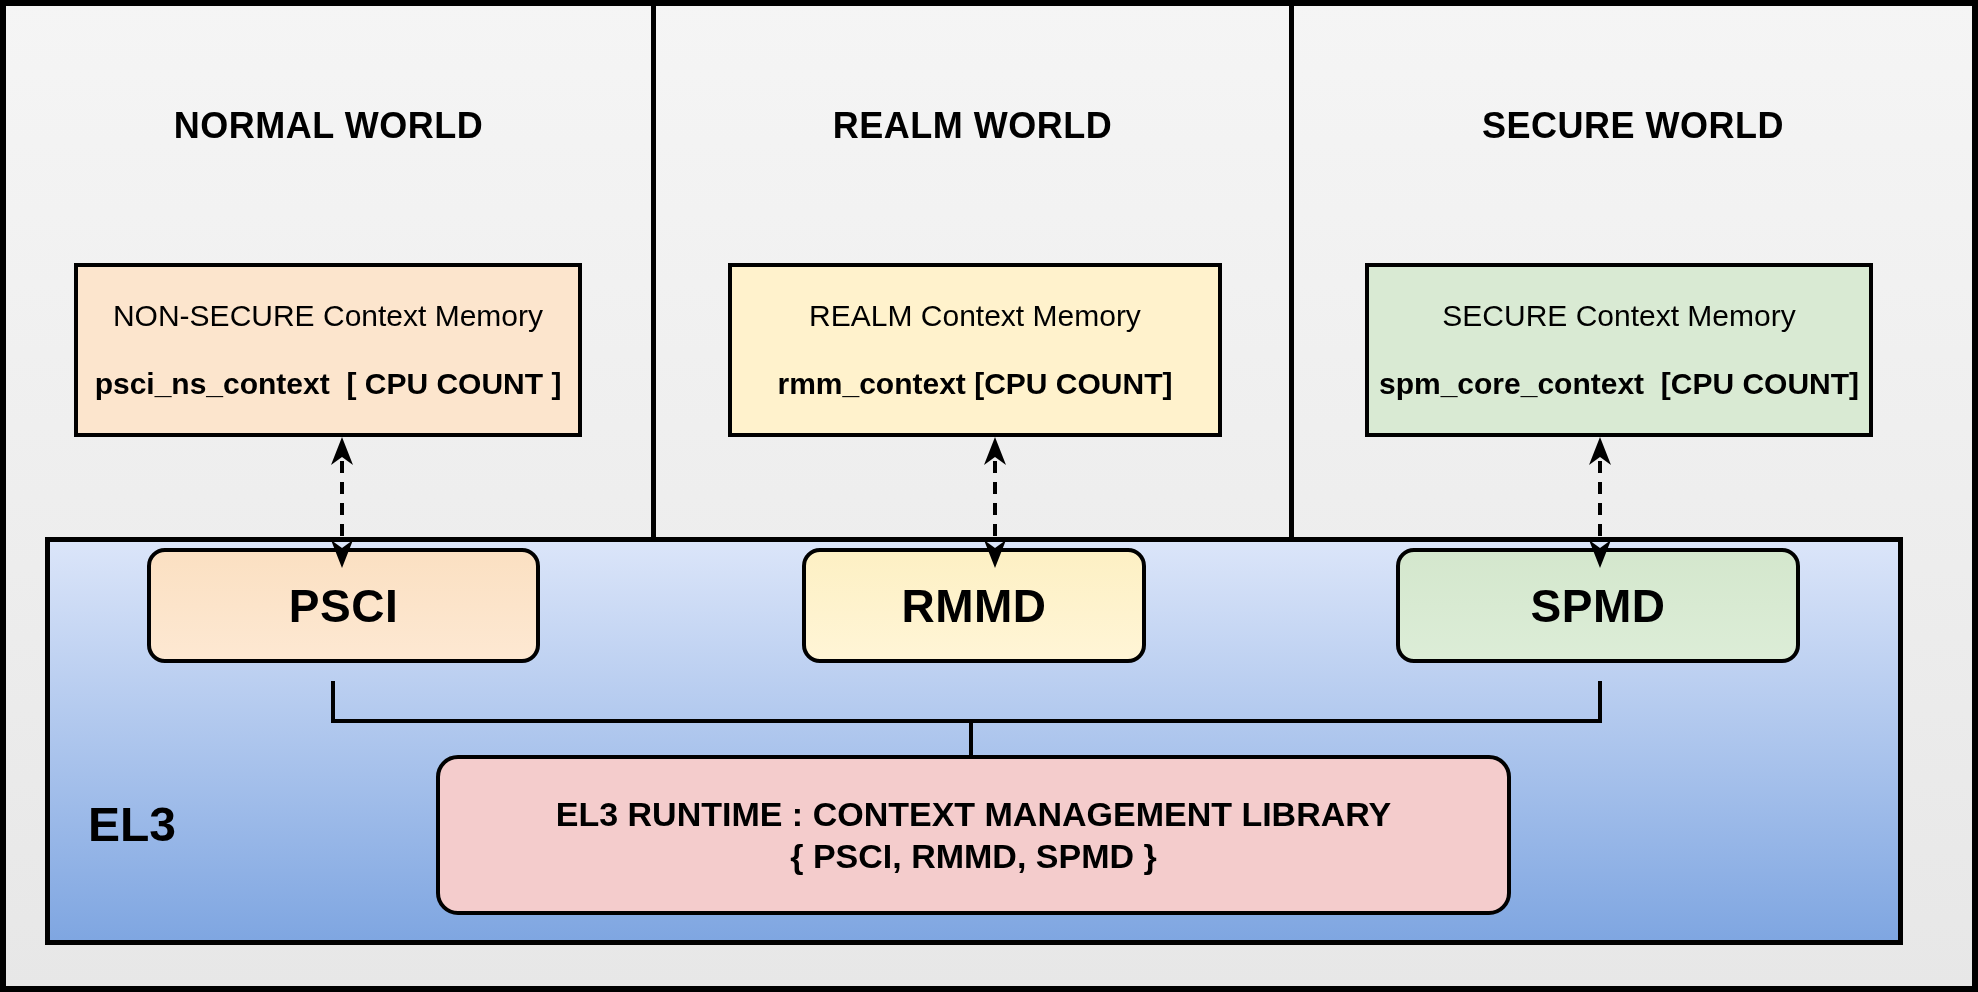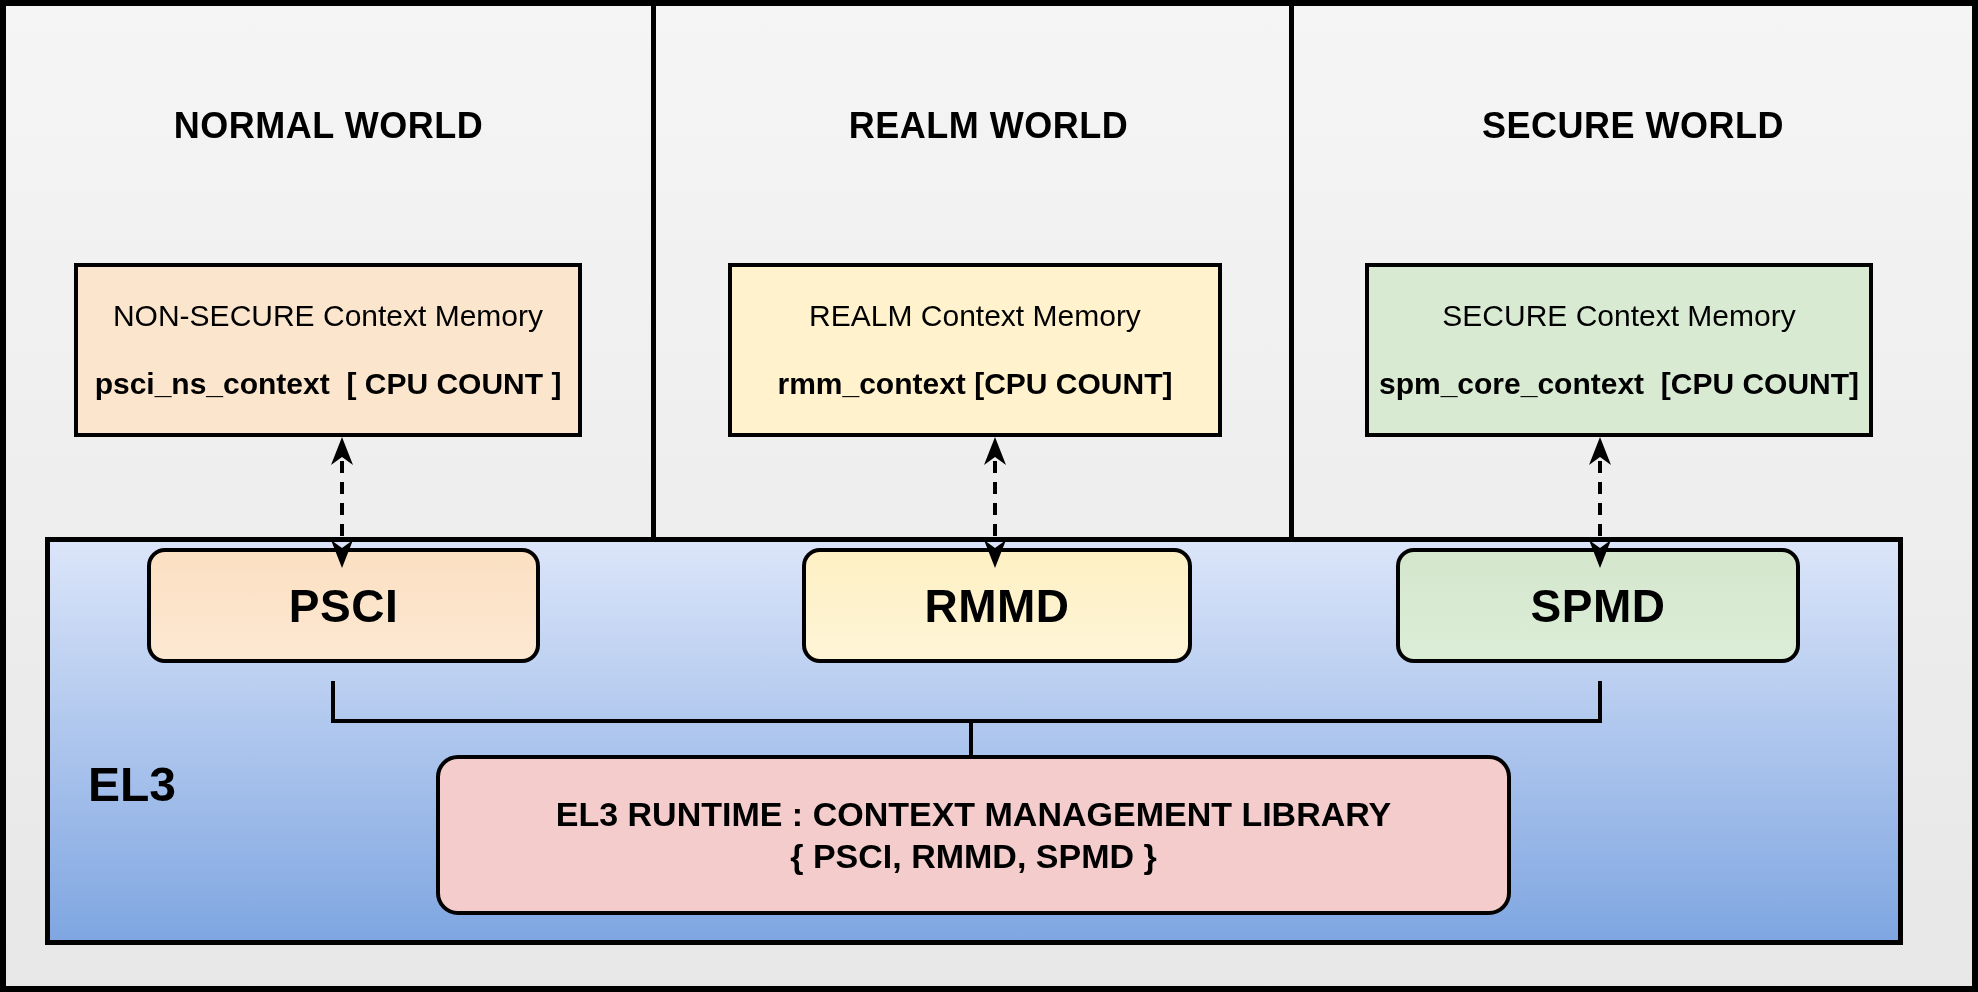--- a/index.html
+++ b/index.html
@@ -41,21 +41,21 @@
   .mem-realm  { background: #fff2cc; }
   .mem-secure { background: #d9ead3; }
 
   .el3-box {
     position: absolute; left: 45px; top: 537px; width: 1858px; height: 408px;
     box-sizing: border-box; border: 5px solid #000;
     background: linear-gradient(#dbe5f9, #7fa6e1);
     z-index: 8;
   }
   .el3-label {
-    position: absolute; left: 88px; top: 758px; height: 52px;
+    position: absolute; left: 88px; top: 798px; height: 52px;
     display: flex; align-items: center;
     font-size: 48px; font-weight: bold; z-index: 12;
   }
   .svc-box {
     position: absolute; top: 548px; height: 115px;
     box-sizing: border-box; border: 4px solid #000; border-radius: 18px;
     display: flex; align-items: center; justify-content: center;
     font-size: 46px; font-weight: bold; letter-spacing: 0.5px;
     z-index: 12; white-space: pre;
   }
@@ -77,21 +77,21 @@
 </style>
 </head>
 <body>
 
 <div id="canvas">
 
   <div class="divider" style="left:651px;"></div>
   <div class="divider" style="left:1289px;"></div>
 
   <div class="world-title" style="left:6px; width:645px;">NORMAL WORLD</div>
-  <div class="world-title" style="left:656px; width:633px;margin-left:16px;">REALM WORLD</div>
+  <div class="world-title" style="left:656px; width:633px;">REALM WORLD</div>
   <div class="world-title" style="left:1294px; width:678px;">SECURE WORLD</div>
 
   <div class="mem-box mem-ns" style="left:74px; width:508px;">
     <div class="mem-heading">NON-SECURE Context Memory</div>
     <div class="mem-entry">psci_ns_context  [ CPU COUNT ]</div>
   </div>
 
   <div class="mem-box mem-realm" style="left:728px; width:494px;">
     <div class="mem-heading">REALM Context Memory</div>
     <div class="mem-entry">rmm_context [CPU COUNT]</div>
@@ -99,21 +99,21 @@
 
   <div class="mem-box mem-secure" style="left:1365px; width:508px;">
     <div class="mem-heading">SECURE Context Memory</div>
     <div class="mem-entry">spm_core_context  [CPU COUNT]</div>
   </div>
 
   <div class="el3-box"></div>
   <div class="el3-label">EL3</div>
 
   <div class="svc-box svc-psci" style="left:147px; width:393px;">PSCI</div>
-  <div class="svc-box svc-rmmd" style="left:802px; width:390px;">RMMD</div>
+  <div class="svc-box svc-rmmd" style="left:802px; width:344px;">RMMD</div>
   <div class="svc-box svc-spmd" style="left:1396px; width:404px;">SPMD</div>
 
   <div class="connector" style="left:331px; top:681px; width:4px; height:42px;"></div>
   <div class="connector" style="left:1598px; top:681px; width:4px; height:42px;"></div>
   <div class="connector" style="left:331px; top:719px; width:1271px; height:4px;"></div>
   <div class="connector" style="left:969px; top:721px; width:4px; height:36px;"></div>
 
   <div class="runtime-box">
     <div class="rt-line">EL3 RUNTIME : CONTEXT MANAGEMENT LIBRARY</div>
     <div class="rt-line">{ PSCI, RMMD, SPMD }</div>

